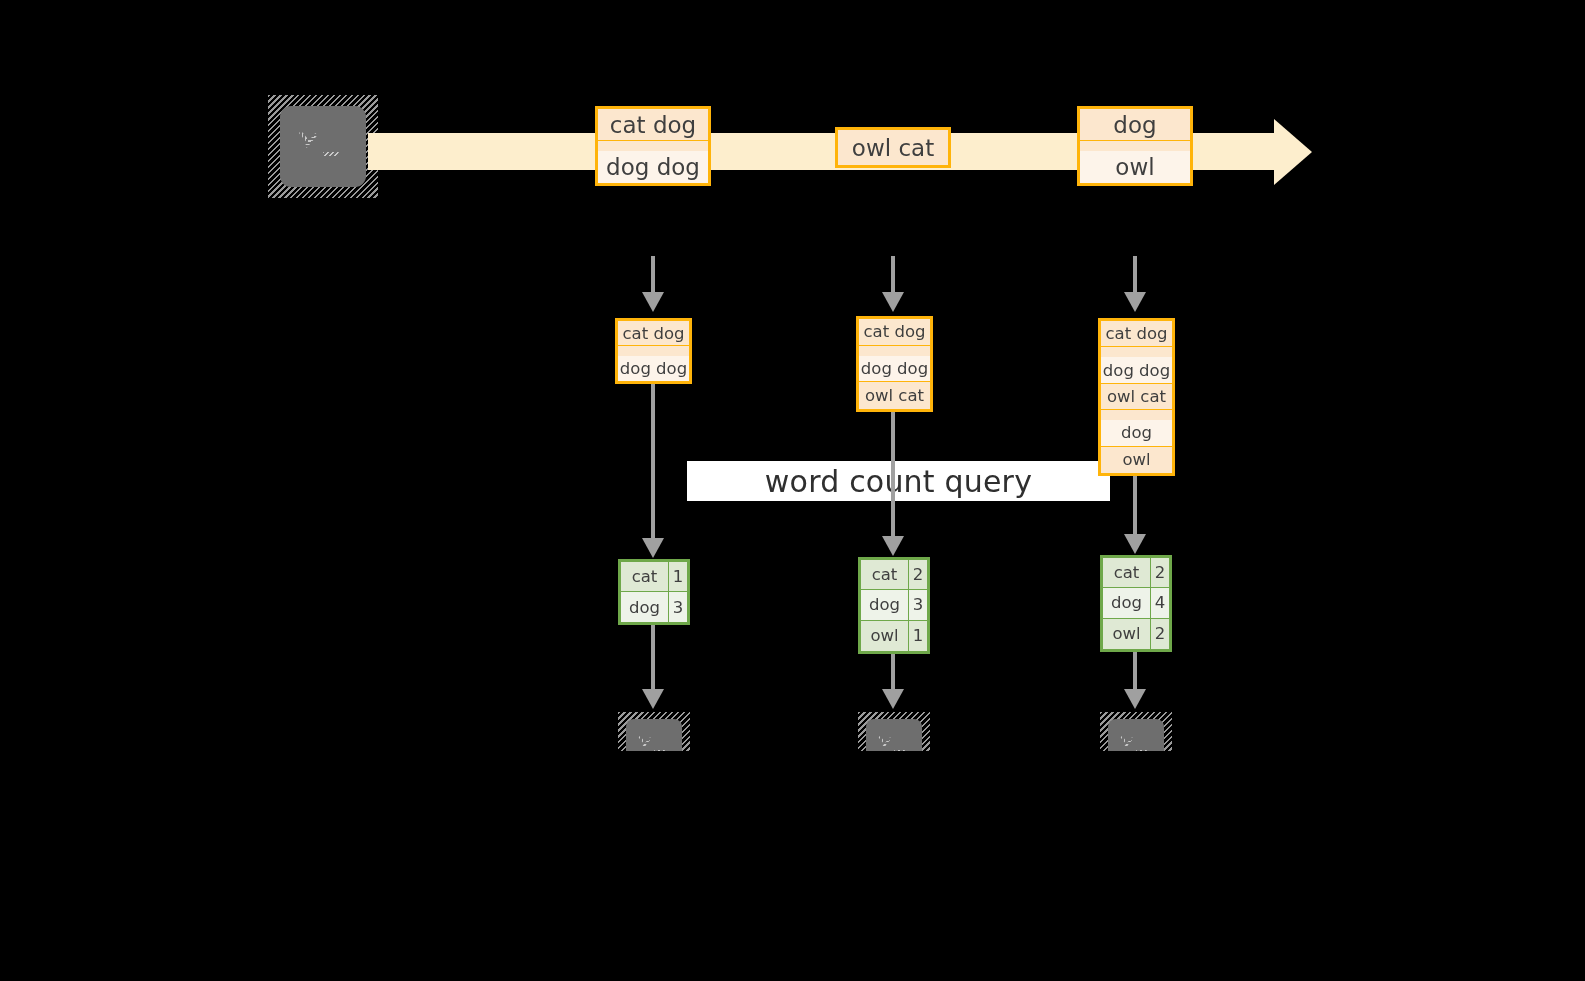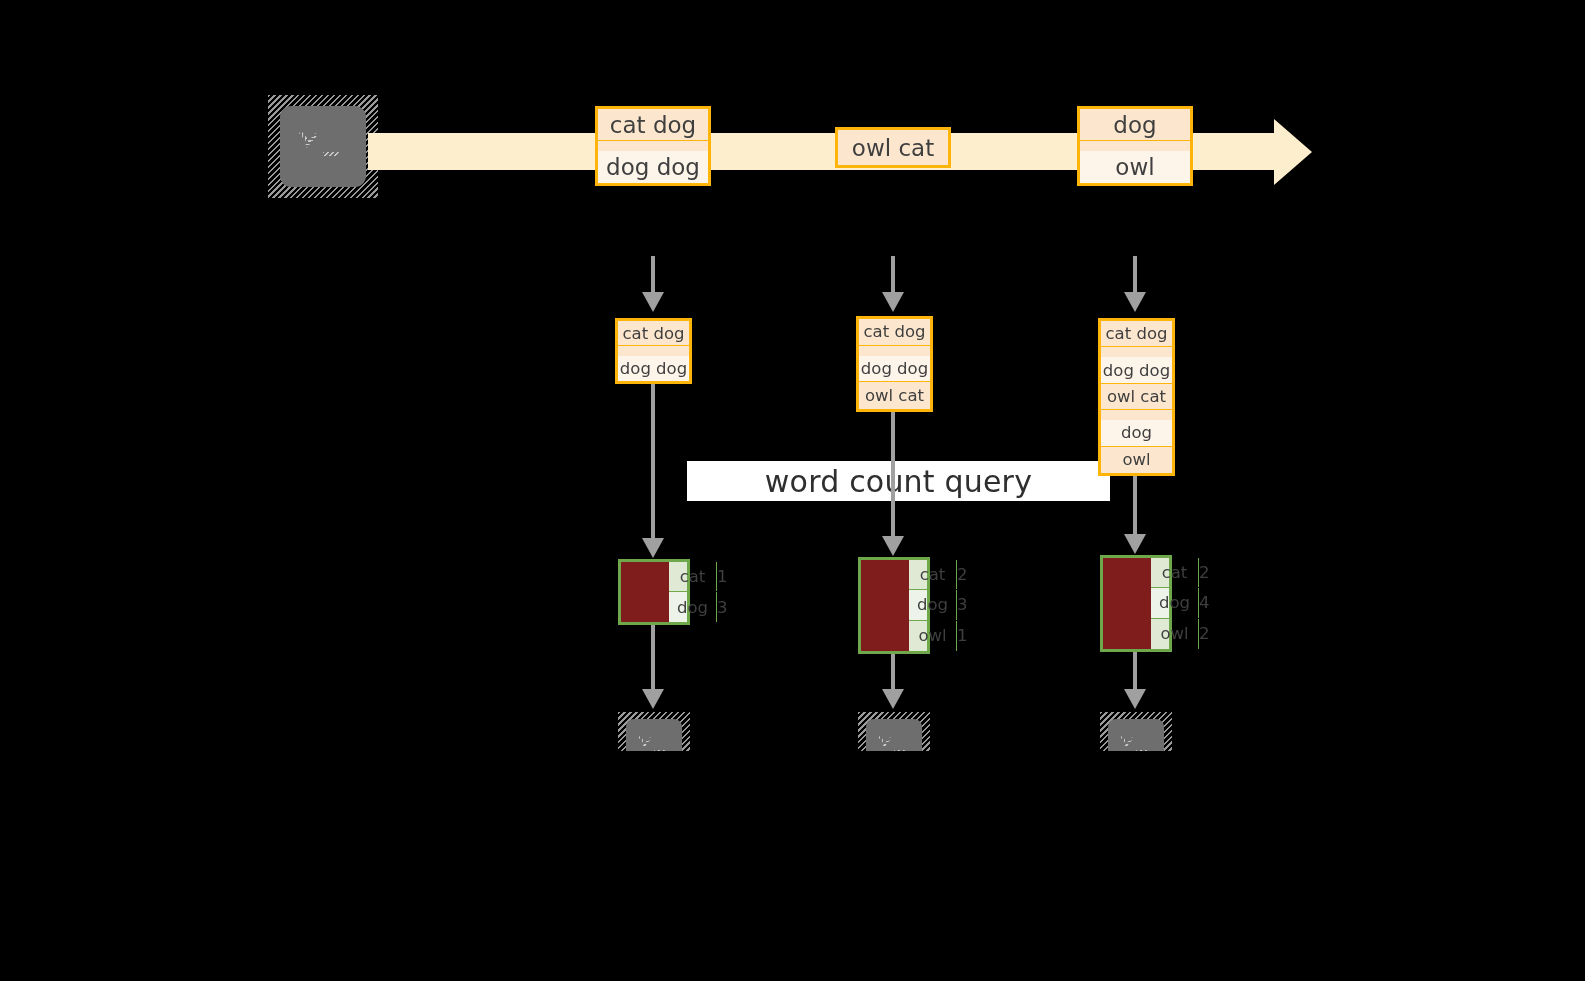--- a/index.html
+++ b/index.html
@@ -116,21 +116,20 @@
   .rec-box.mini .rec-row { height: 30.5px; font-size: 16.5px; }
 
   
   .res-box {
     position: absolute;
     box-sizing: border-box;
     border: 3px solid #6fa84a;
     background: #7f1d1d;
     display: flex;
     flex-direction: column;
-    padding-left: 48px;
   }
   .res-row {
     display: flex;
     box-sizing: border-box;
     height: 30.5px;
     border-bottom: 1.8px solid #6fa84a;
     background: #dfe9d4;
   }
   .res-row:last-child { border-bottom: none; }
   .res-row.alt { background: #eef3e9; }

